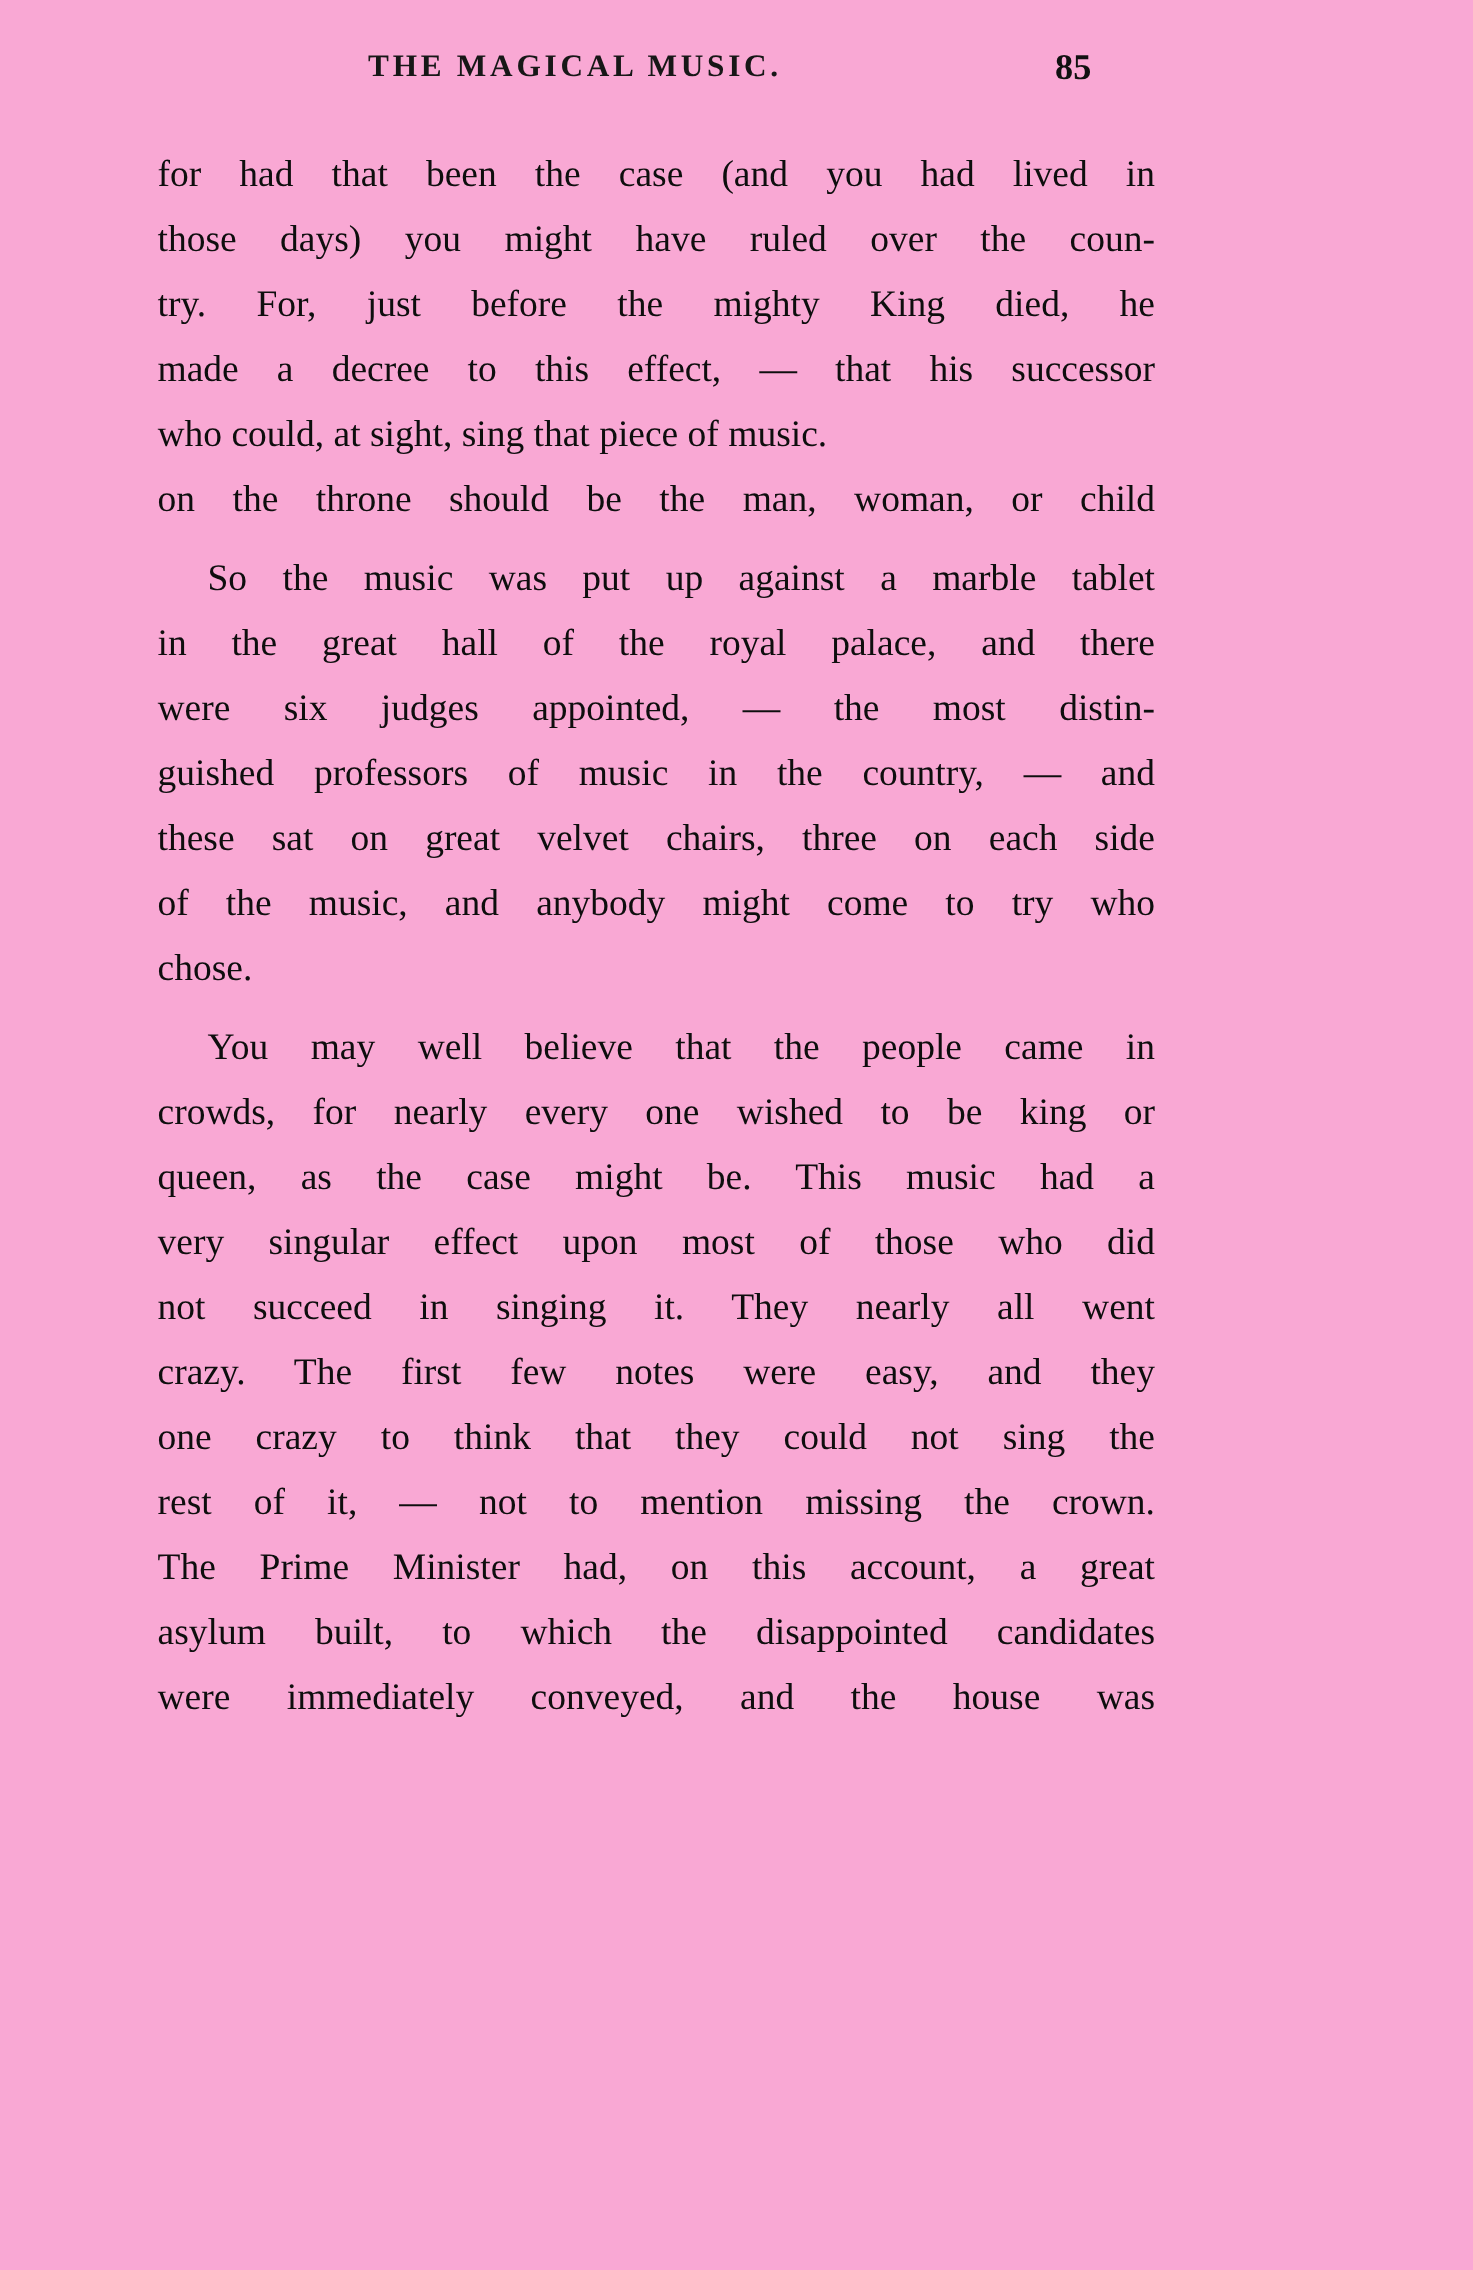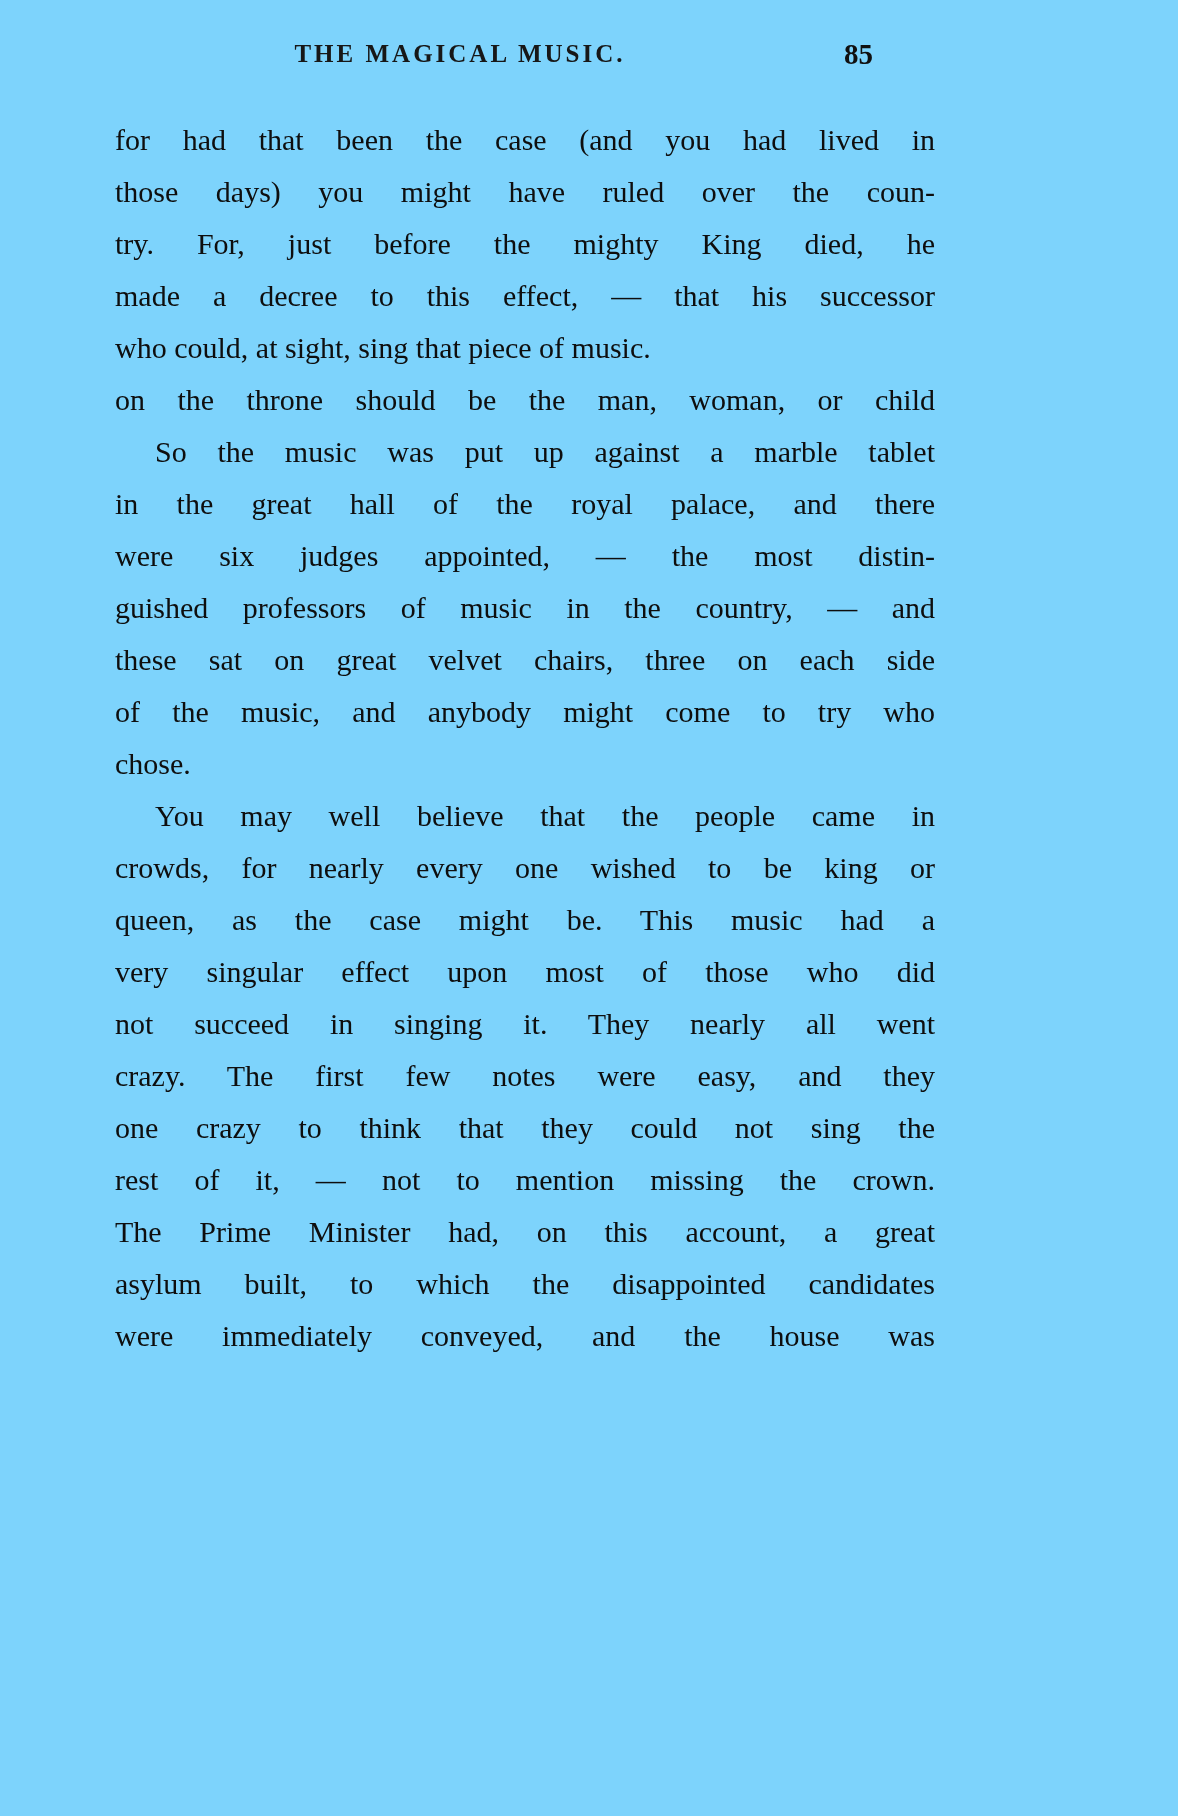--- a/index.html
+++ b/index.html
@@ -5,21 +5,21 @@
   html, body {
     margin: 0;
     padding: 0;
     background: #e9e9e7;
   }
   .page {
     position: relative;
     width: 1178px;
     height: 1816px;
     margin: 0 auto;
-    background: #7dd3fc;
+    background: #f9a8d4;
     color: #0e0e0e;
     font-family: "Liberation Serif", "DejaVu Serif", serif;
     box-sizing: border-box;
   }
   .text-block {
     position: absolute;
     left: 115px;
     top: 40px;
     width: 820px;
   }
@@ -45,21 +45,21 @@
     font-size: 29px;
     font-weight: bold;
     color: #101010;
     margin-left: 10px;
   }
   .body-text {
     font-size: 30px;
     line-height: 52px;
   }
   .paragraph {
-    margin: 0;
+    margin: 11px;
   }
   .line {
     text-align: justify;
     text-align-last: justify;
     white-space: normal;
     height: 52px;
     overflow: hidden;
   }
   .line.last {
     text-align-last: left;

